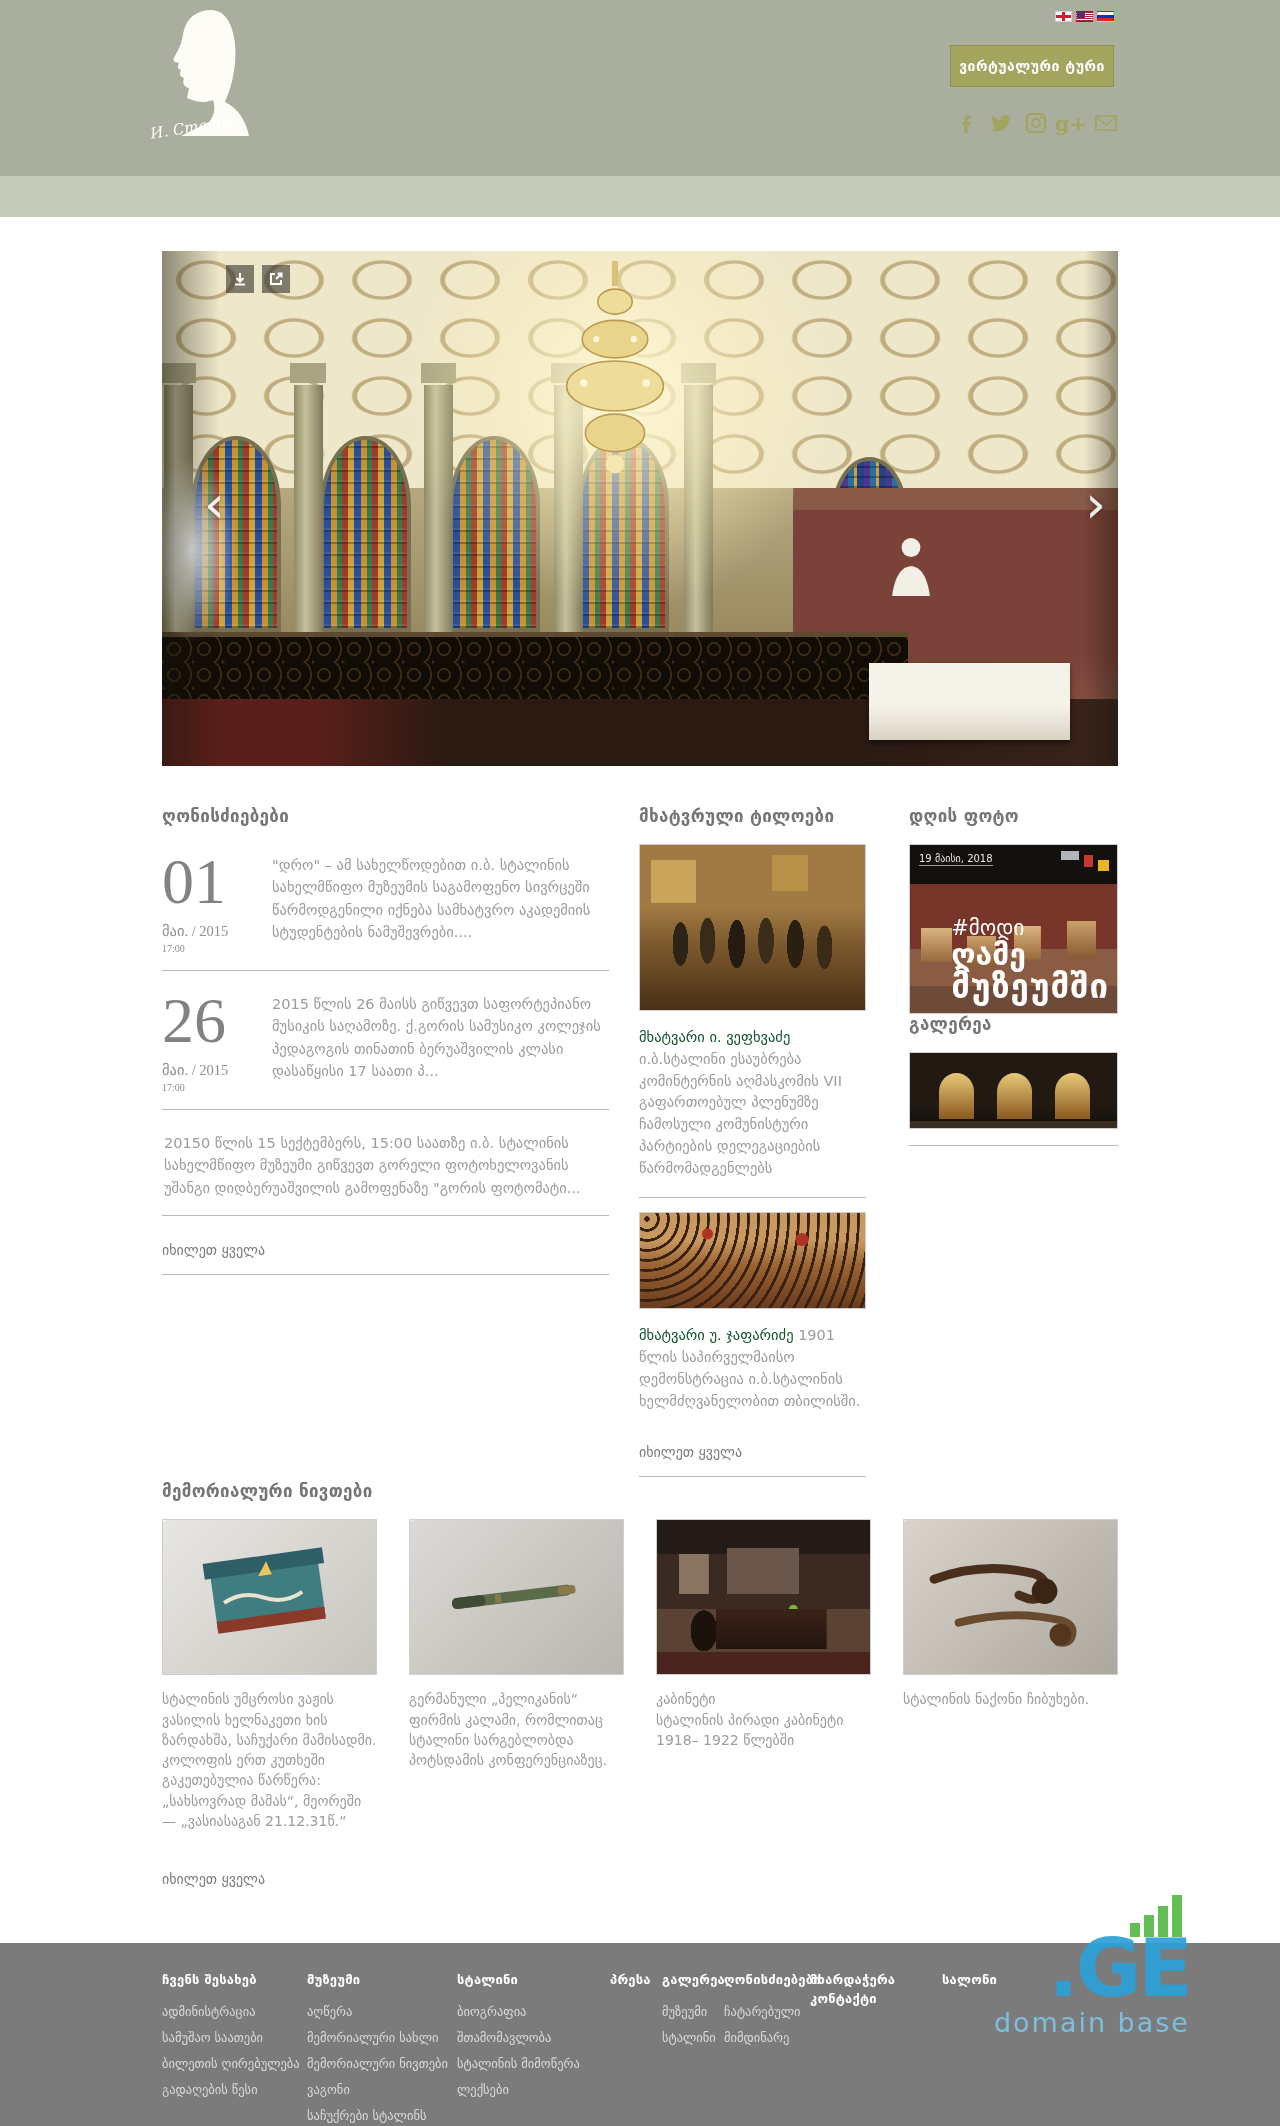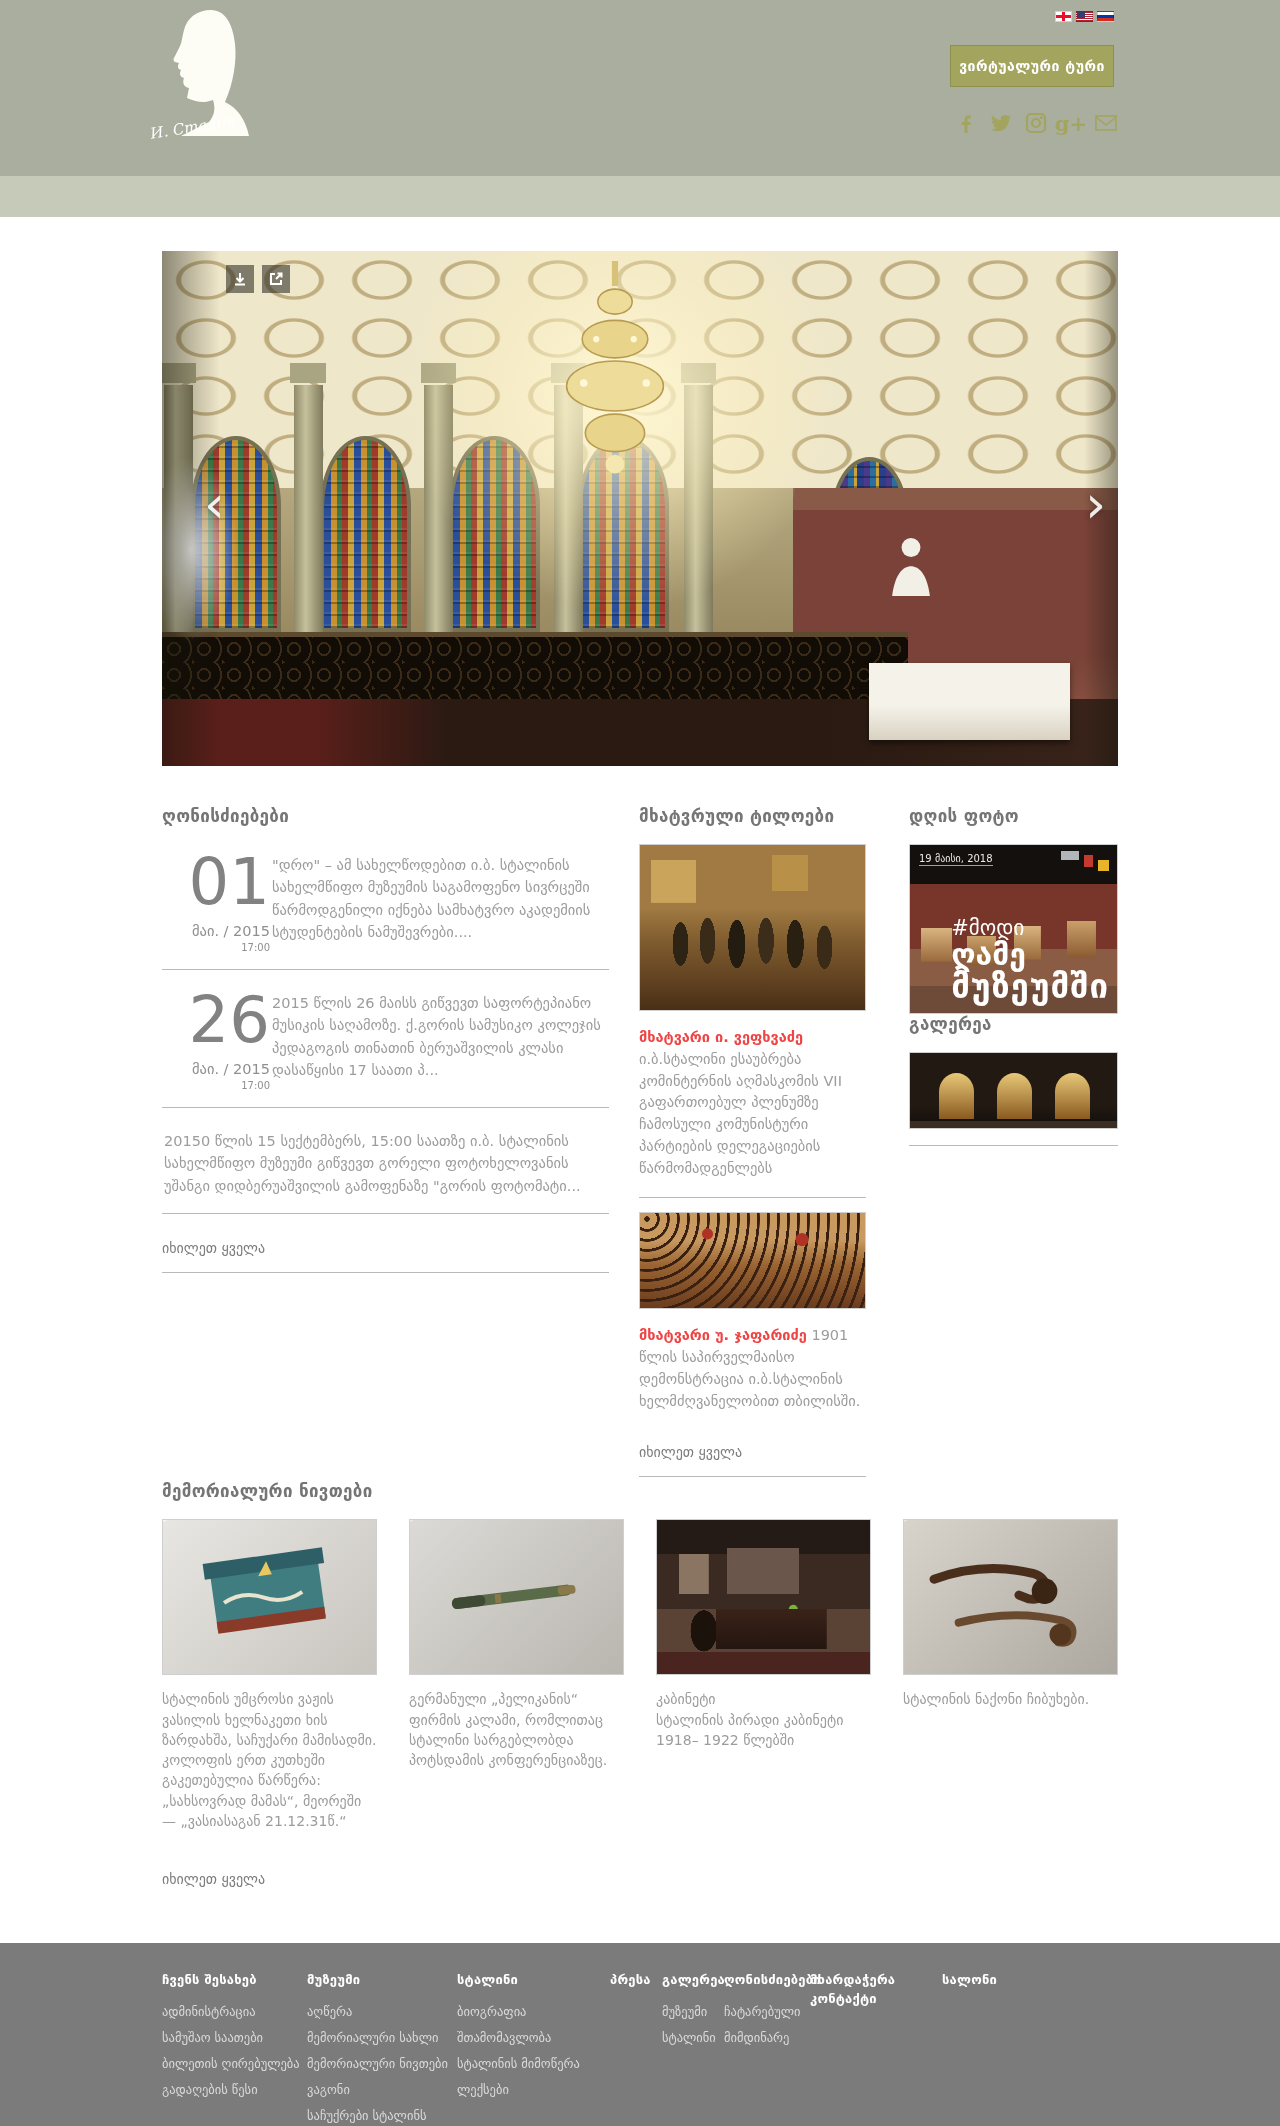--- a/index.html
+++ b/index.html
@@ -50,21 +50,21 @@
   .ar-l{left:42px;} .ar-r{right:12px;}
 
   
   .cols{display:flex;width:956px;margin:40px auto 0;}
   .col-a{width:447px;margin-right:30px;}
   .col-b{width:227px;margin-right:43px;}
   .col-c{width:209px;}
   h2.sec{font-size:17px;color:#757575;margin:0 0 18px;font-weight:700;letter-spacing:.3px;}
   .event{display:flex;padding:8px 0 16px;border-bottom:1px solid #b9b9b9;margin-bottom:12px;}
   .event.last{border-bottom:none;margin-bottom:4px;}
-  .enum{width:108px;text-align:right;flex-shrink:0;}
+  .enum{width:108px;text-align:left;flex-shrink:0;font-family:Liberation Serif, serif;}
   .eday{font-size:64px;color:#828282;line-height:.95;}
   .edate{font-size:14.5px;color:#8f8f8f;margin-top:10px;}
   .etime{font-size:10px;color:#8f8f8f;margin-top:3px;}
   .etext{flex:1;font-size:14.5px;color:#9c9c9c;line-height:1.55;padding-top:2px;padding-left:2px;}
   .see-all{display:inline-block;font-size:14px;color:#7c7c7c;text-decoration:none;cursor:pointer;margin:14px 0 16px;}
   .endline{border:none;border-top:1px solid #b9b9b9;margin:0;}
   .fig{width:100%;border:1px solid #cfcfcf;box-sizing:border-box;cursor:pointer;}
   .fig1{height:167px;background:
     linear-gradient(#caa45a,#caa45a) 6% 12%/20% 26% no-repeat,
     linear-gradient(#b89048,#b89048) 70% 8%/16% 22% no-repeat,
@@ -74,21 +74,21 @@
     radial-gradient(ellipse 13px 38px at 56% 58%,#3c2c1a 60%,transparent 61%),
     radial-gradient(ellipse 14px 40px at 69% 60%,#2a2012 60%,transparent 61%),
     radial-gradient(ellipse 13px 36px at 82% 62%,#3a2a18 60%,transparent 61%),
     linear-gradient(180deg,#a07a42 0 38%,#7d5a2e 60%,#4a2f16 100%);}
   .fig2{height:97px;background:
     radial-gradient(circle at 72% 28%,#b03224 0 6px,transparent 7px),
     radial-gradient(circle at 30% 22%,#b03224 0 5px,transparent 6px),
     repeating-radial-gradient(circle at 7px 6px,#3a2010 0 2.5px,transparent 3px 10px),
     linear-gradient(180deg,#c89a60 0 28%,#9a6432 55%,#6a3c1e 100%);}
   .figcap{font-size:14.5px;line-height:1.5;color:#9c9c9c;margin:16px 0 18px;}
-  .figcap b{color:#ef4444;font-weight:700;}
+  .figcap b{color:#14532d;font-weight:400;}
   .hrmid{border:none;border-top:1px solid #b9b9b9;margin:0 0 14px;}
 
   .pod{width:100%;height:170px;position:relative;border:1px solid #cfcfcf;box-sizing:border-box;cursor:pointer;overflow:hidden;background:
     linear-gradient(#d8b480,#9a6a3c) 6% 62%/15% 20% no-repeat,
     linear-gradient(#c9a06a,#8a5a30) 32% 66%/14% 18% no-repeat,
     linear-gradient(#d8b480,#9a6a3c) 58% 60%/13% 20% no-repeat,
     linear-gradient(#c9a06a,#8a5a30) 88% 58%/14% 22% no-repeat,
     linear-gradient(180deg,#13100e 0 23%,#78352a 23% 62%,#8a5c44 62% 84%,#6e4a38 84%);}
   .pod-date{position:absolute;left:9px;top:8px;color:#efe9e2;font-size:10px;border-bottom:1px solid rgba(255,255,255,.6);padding-bottom:1px;}
   .pod-logos{position:absolute;right:8px;top:6px;display:flex;align-items:flex-start;gap:5px;}
@@ -362,20 +362,30 @@
           </svg>
         </div>
         <p class="tcap">სტალინის ნაქონი ჩიბუხები.</p>
       </div>
 
     </div>
     <a class="see-all">იხილეთ ყველა</a>
   </section>
 
   <div class="footerwrap">
+    <div class="ge">
+      <svg class="bars" width="58" height="42" viewBox="0 0 58 42">
+        <rect x="2" y="28" width="10" height="14" fill="#56b947"></rect>
+        <rect x="16" y="20" width="10" height="22" fill="#56b947"></rect>
+        <rect x="30" y="11" width="10" height="31" fill="#56b947"></rect>
+        <rect x="44" y="0" width="10" height="42" fill="#56b947"></rect>
+      </svg>
+      <div class="ge-txt">.GE</div>
+      <div class="ge-sub">domain base</div>
+    </div>
 
     <footer class="footer">
       <div class="fcols">
         <div class="fcol fc0">
           <div class="fh">ჩვენს შესახებ</div>
           <a class="fl">ადმინისტრაცია</a>
           <a class="fl">სამუშაო საათები</a>
           <a class="fl">ბილეთის ღირებულება</a>
           <a class="fl">გადაღების წესი</a>
         </div>

